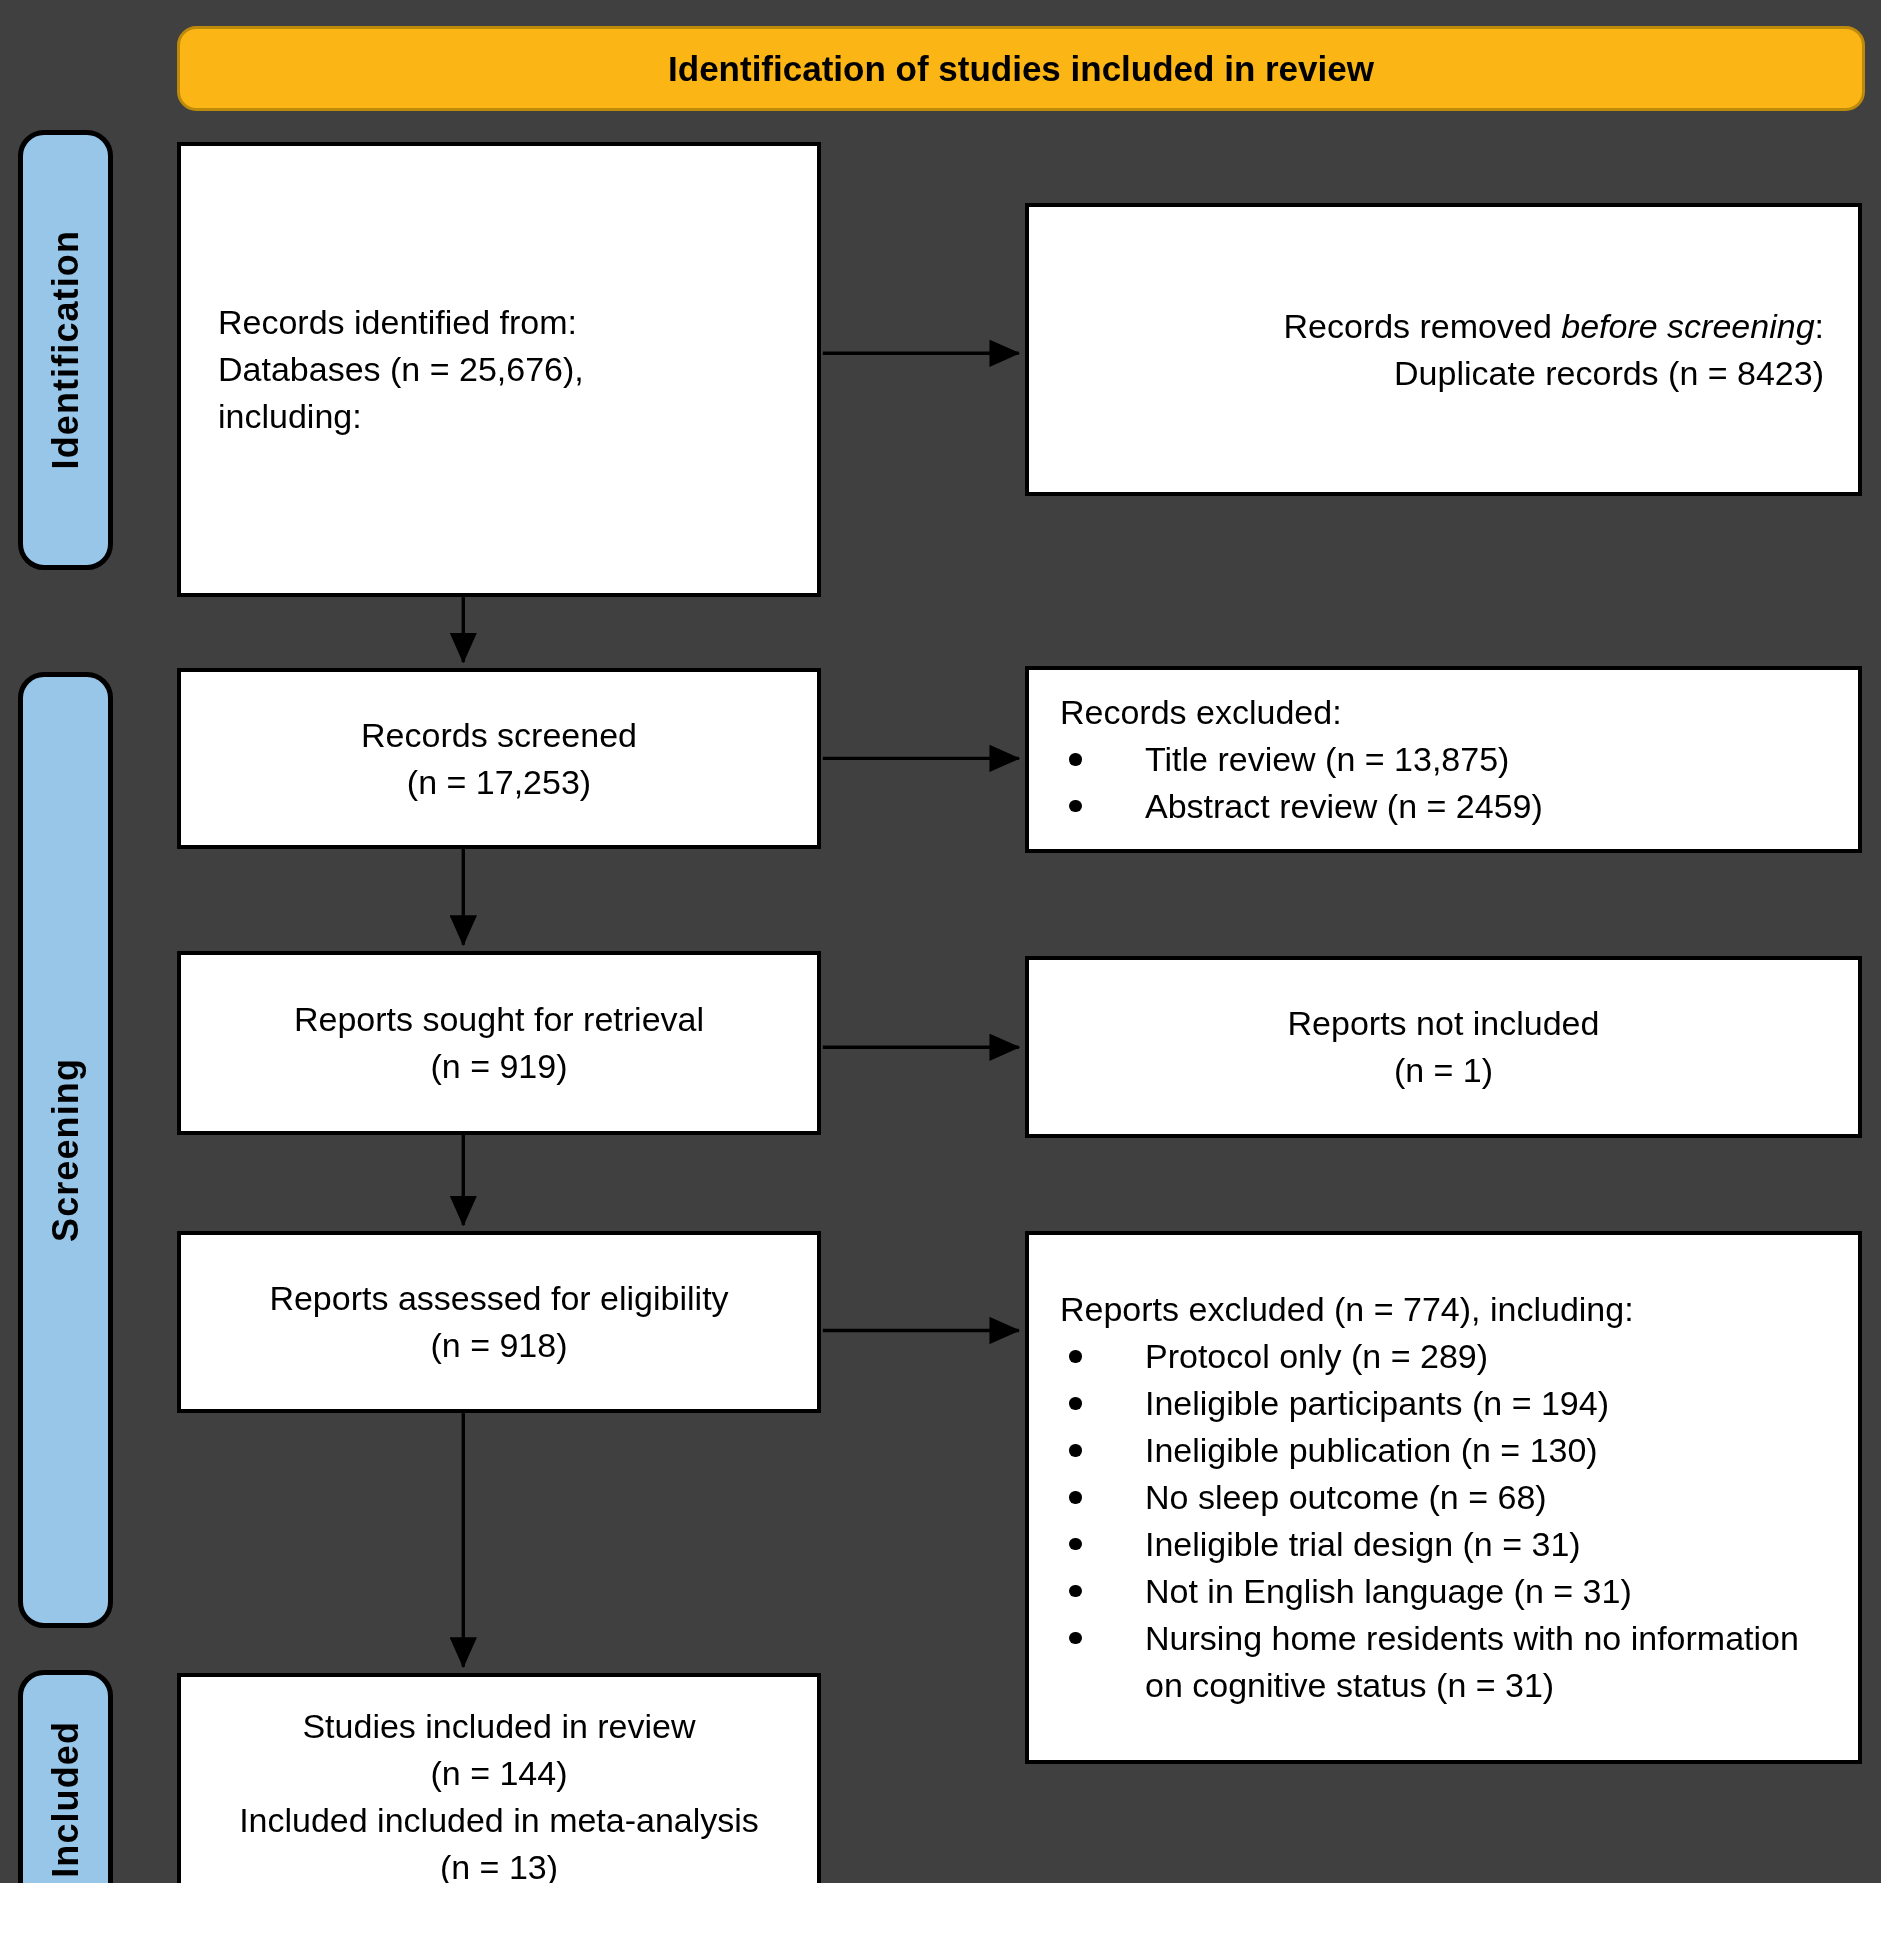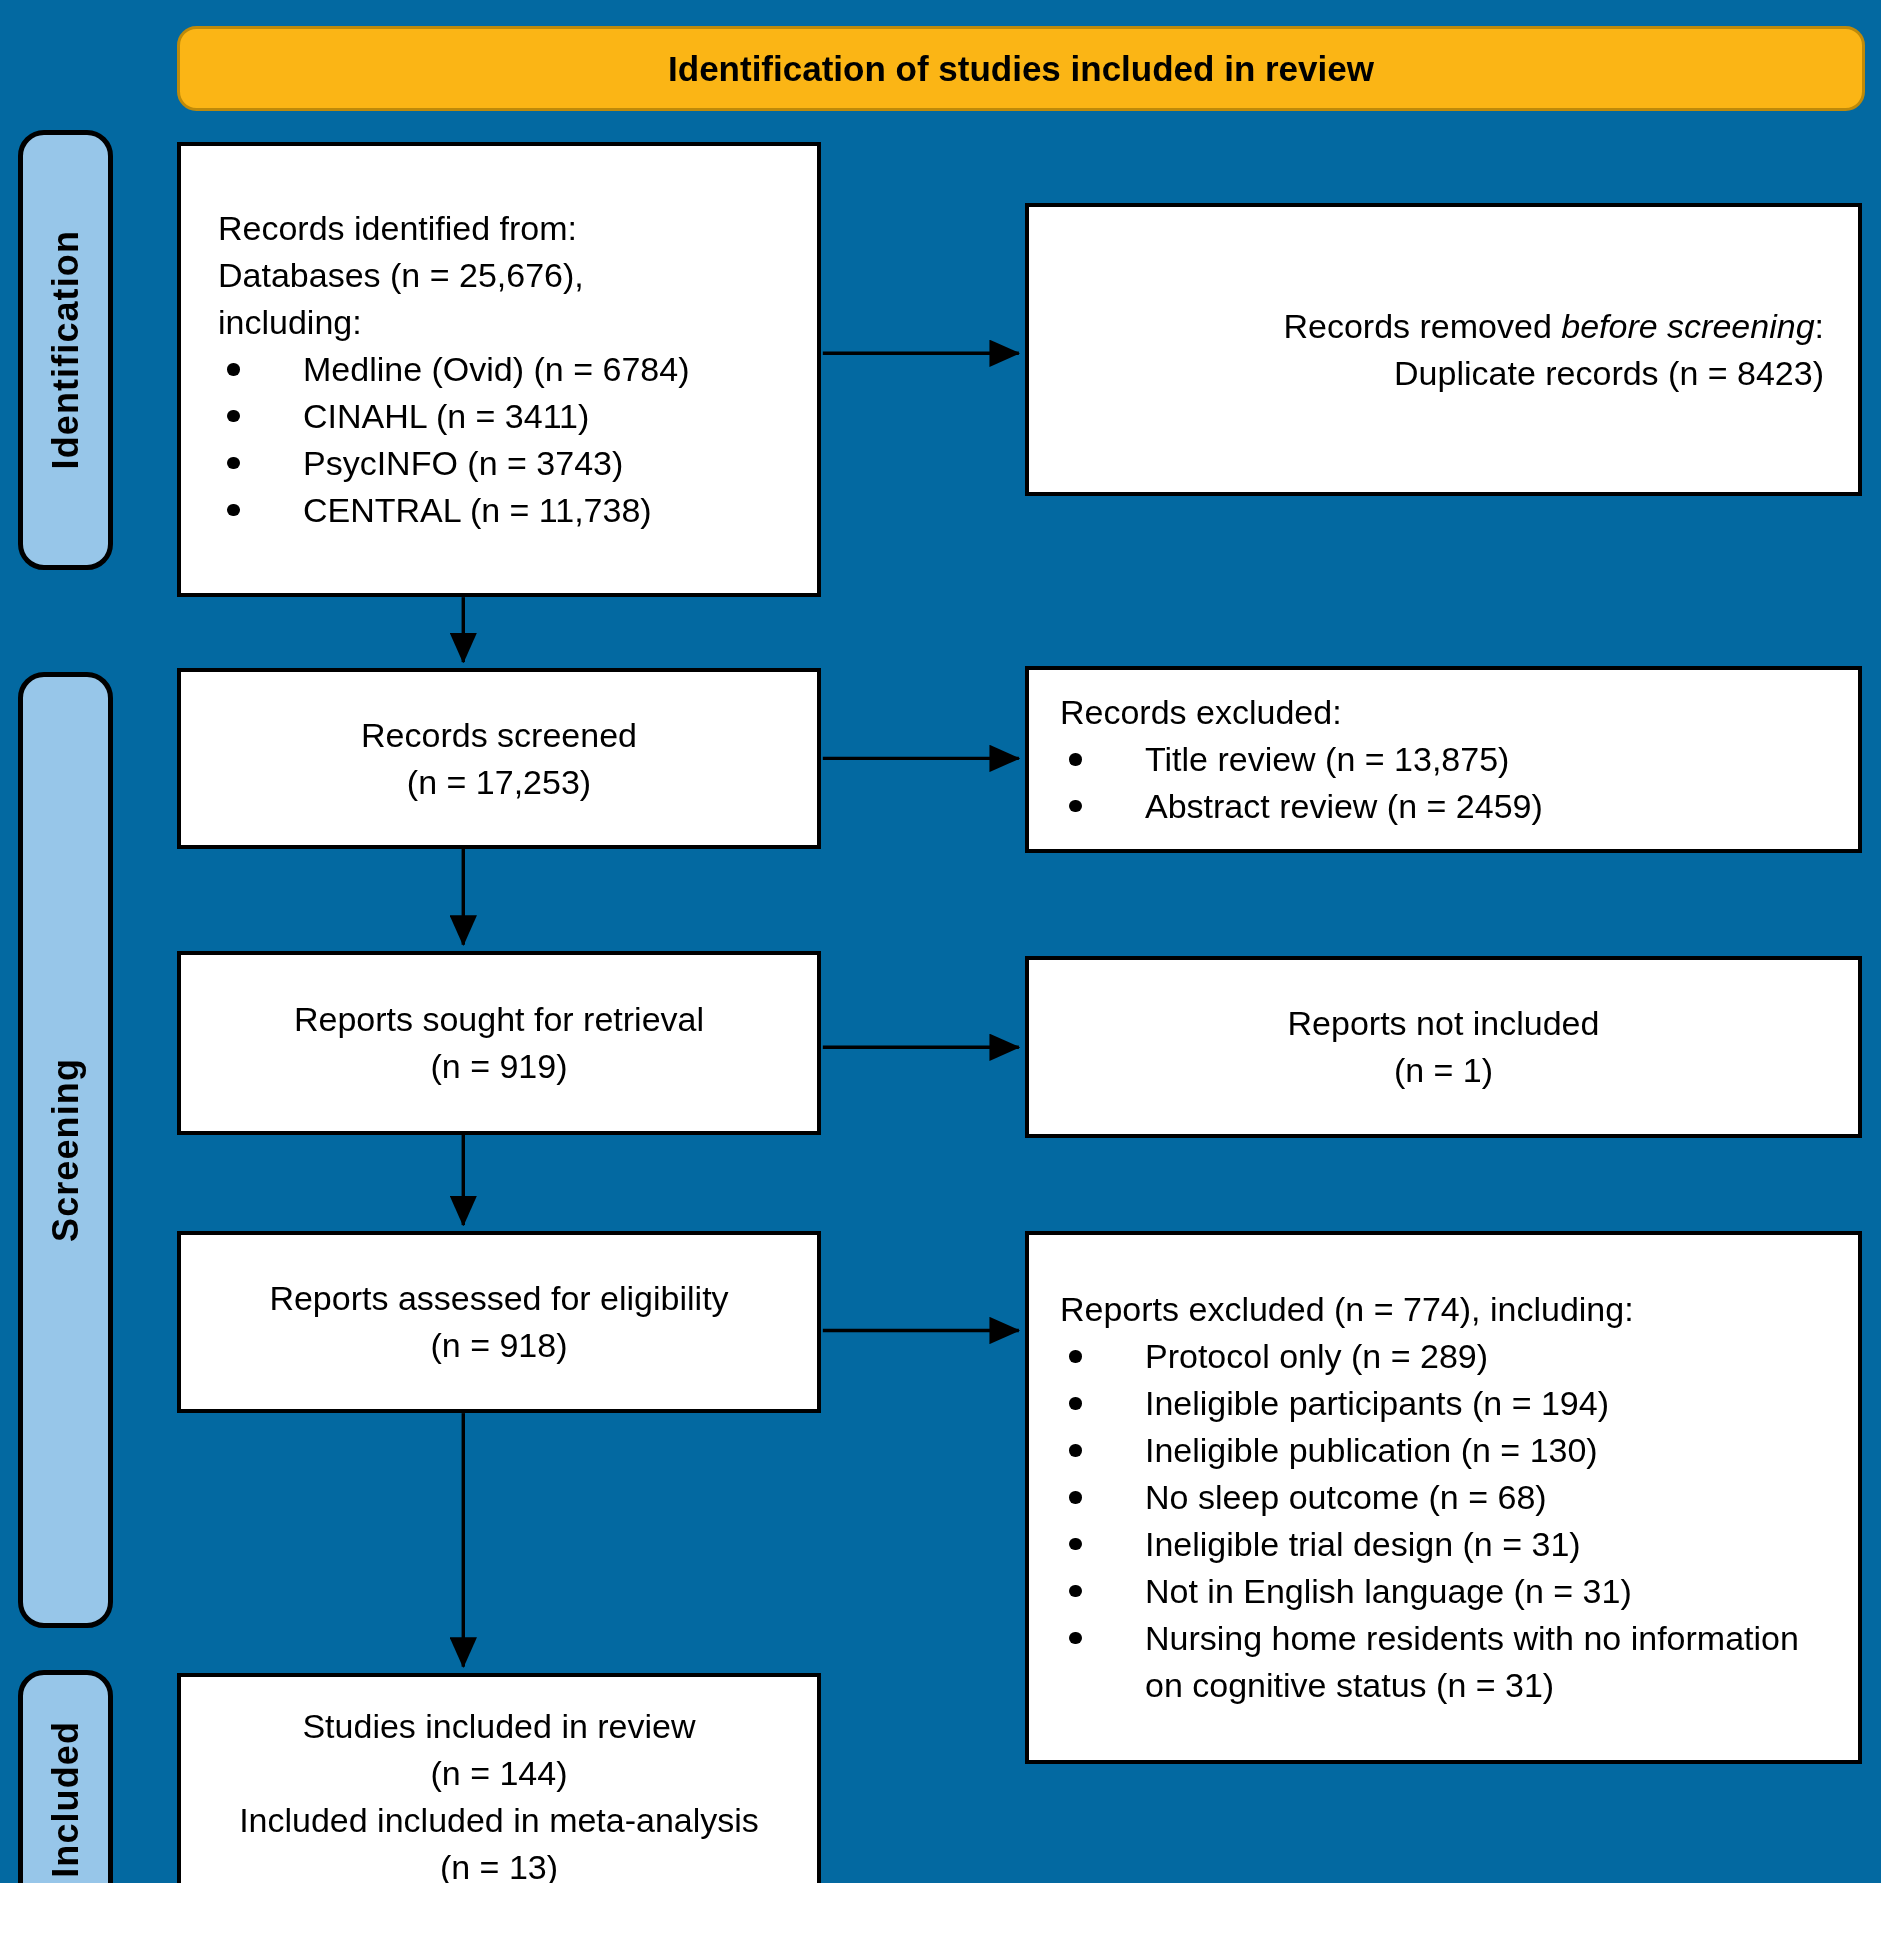--- a/index.html
+++ b/index.html
@@ -1,20 +1,20 @@
 <!DOCTYPE html>
 <html style="font-size:9px"><head>
 <meta charset="utf-8">
 <style>
   html, body { margin: 0; padding: 0; background: #ffffff; }
   #canvas {
     position: relative;
     width: 1881px;
     height: 1883px;
-    background: #0369a1;
+    background: #404040;
     font-family: "Liberation Sans", sans-serif;
     color: #000000;
   }
 
   
   .banner {
     position: absolute;
     left: 177px; top: 26px;
     width: 1688px; height: 85px;
     box-sizing: border-box;
@@ -112,26 +112,20 @@
     <span>Screening</span>
   </div>
   <div class="stage stage-included">
     <span>Included</span>
   </div>
 
   <div class="fbox col-left box-records-identified">
     <div>Records identified from:</div>
     <div>Databases (n = 25,676),</div>
     <div>including:</div>
-    <ul class="bullets">
-        <li>Medline (Ovid) (n = 6784)</li>
-        <li>CINAHL (n = 3411)</li>
-        <li>PsycINFO (n = 3743)</li>
-        <li>CENTRAL (n = 11,738)</li>
-      </ul>
   </div>
 
   <div class="fbox col-left box-records-screened">
     <div>Records screened</div>
     <div>(n = 17,253)</div>
   </div>
 
   <div class="fbox col-left box-reports-sought">
     <div>Reports sought for retrieval</div>
     <div>(n = 919)</div>

